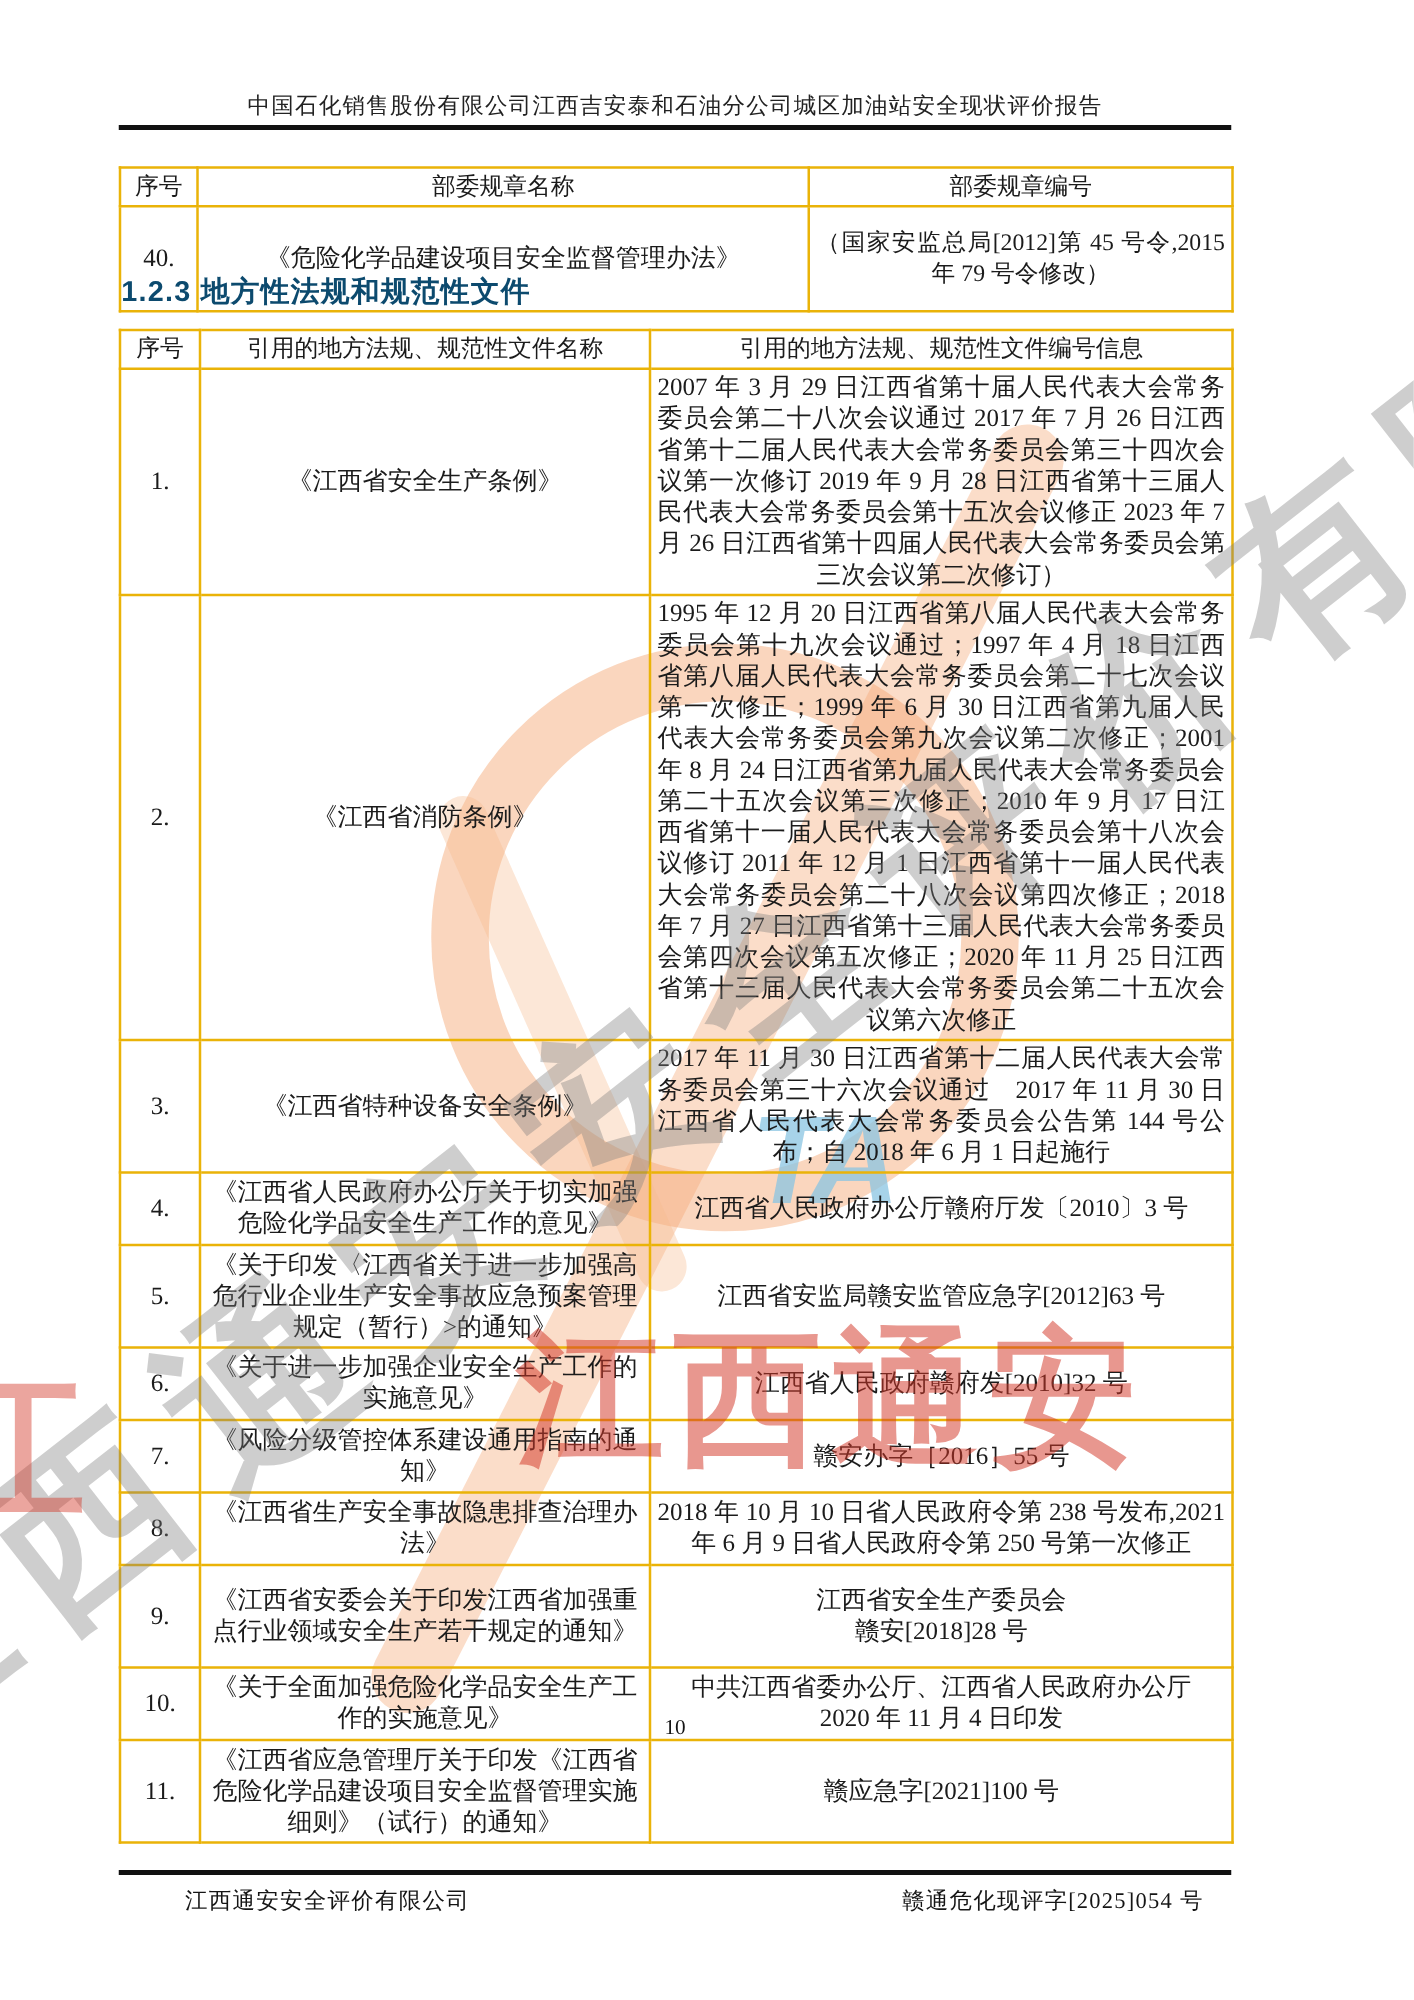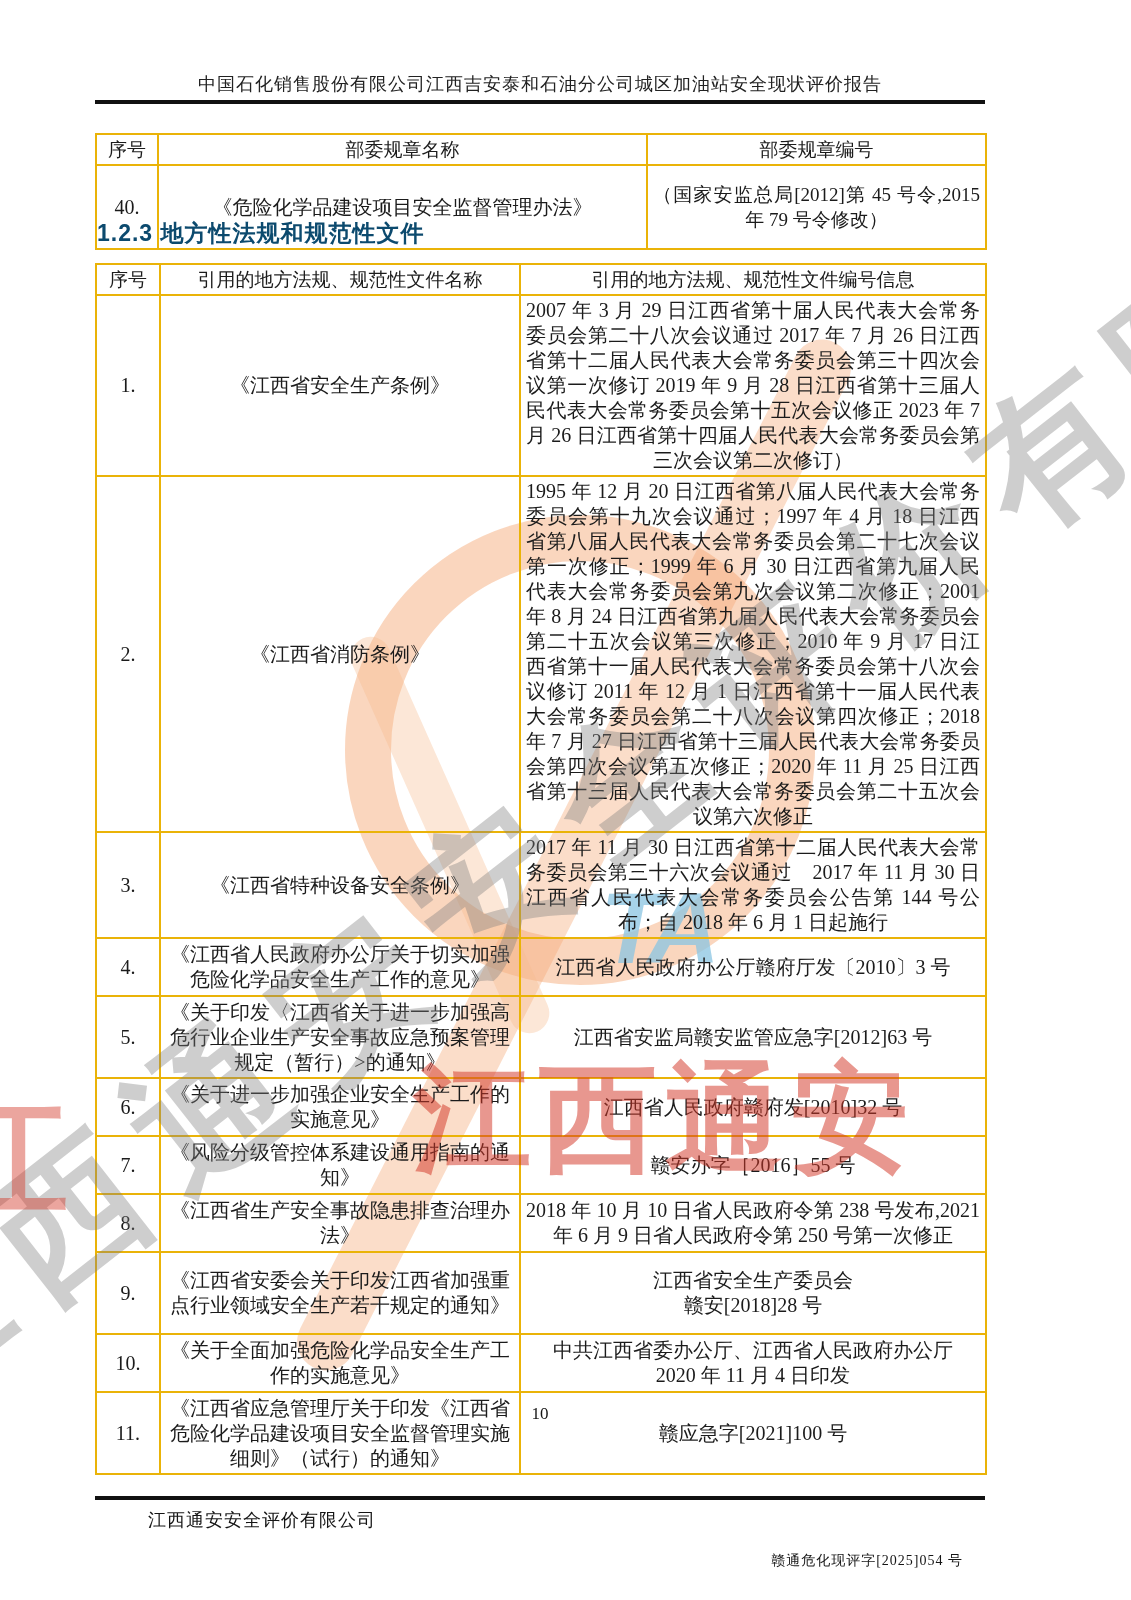--- a/index.html
+++ b/index.html
@@ -45,31 +45,31 @@
 
   
   .sec-heading {
     position:absolute; left:97px; top:218px; width:890px;
     font-family:"Liberation Sans","DejaVu Sans",sans-serif;
     font-weight:bold; font-size:23px; color:#0c4a6e; letter-spacing:1px;
   }
 
   
   .page-num {
-    position:absolute; left:95px; top:1404px; width:890px;
+    position:absolute; left:95px; top:1372px; width:890px;
     text-align:center; font-size:17px;
   }
   .foot-rule {
     position:absolute; left:95px; top:1496px; width:890px; height:4px; background:#111;
   }
   .foot-left {
     position:absolute; left:148px; top:1508px; font-size:18px; letter-spacing:1px;
   }
   .foot-right {
-    position:absolute; right:168px; top:1508px; font-size:14px; letter-spacing:1px;margin-top:44px;
+    position:absolute; right:168px; top:1508px; font-size:18px; letter-spacing:1px;
   }
 
   
   .wm { pointer-events:none; }
   .wm-ring {
     position:absolute; left:345px; top:515px; width:470px; height:470px;
     border:46px solid rgba(243,157,100,0.42); border-radius:50%;
     z-index:1;
   }
   .wm-swoosh {

